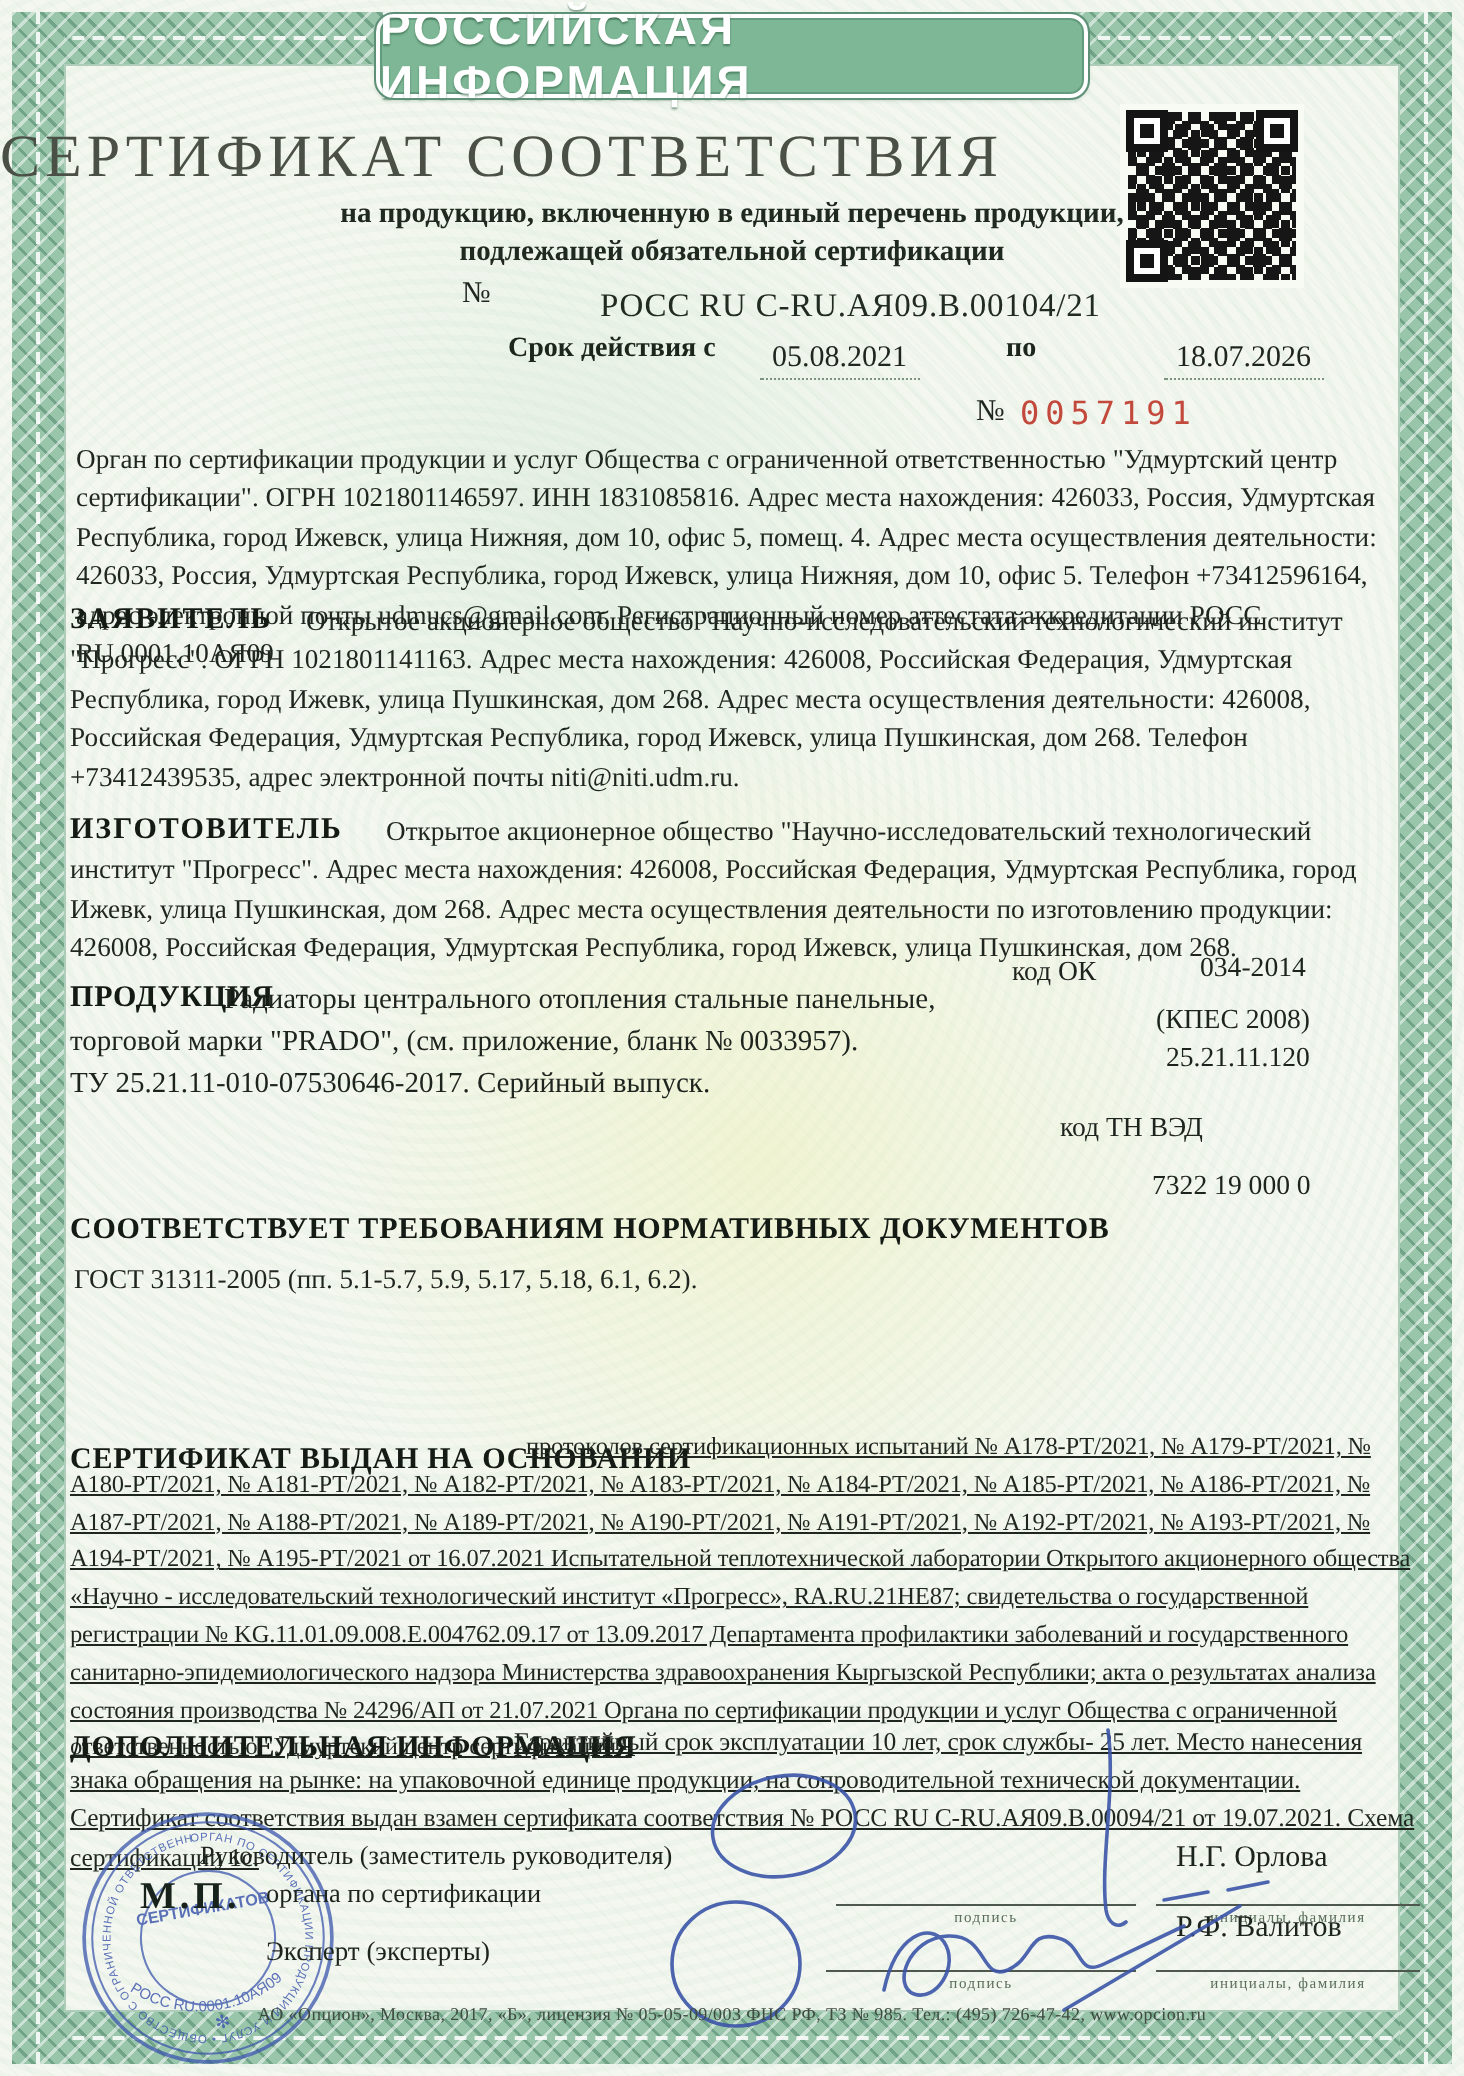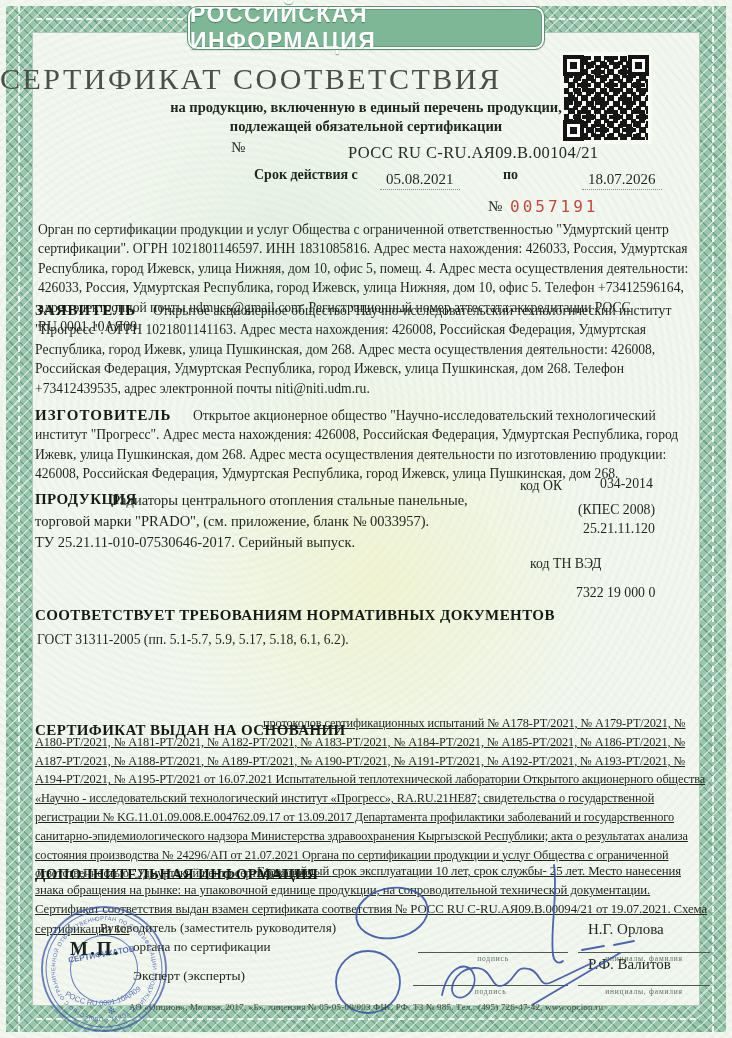--- a/index.html
+++ b/index.html
@@ -89,38 +89,38 @@
     <div class="qr-finder" style="left:3px;top:3px;"></div>
     <div class="qr-finder" style="right:3px;top:3px;"></div>
     <div class="qr-finder" style="left:3px;bottom:3px;"></div>
   </div>
 
   <div class="abs doc-title">СЕРТИФИКАТ СООТВЕТСТВИЯ</div>
   <div class="abs doc-sub" style="top:99px;">на продукцию, включенную в единый перечень продукции,</div>
   <div class="abs doc-sub" style="top:118px;">подлежащей обязательной сертификации</div>
 
   <div class="abs serif15" style="left:231px;top:139px;">№</div>
-  <div class="abs num-val" style="left:300px;top:143px;margin-left:48px;">РОСС RU C-RU.АЯ09.В.00104/21</div>
+  <div class="abs num-val" style="left:300px;top:143px;">РОСС RU C-RU.АЯ09.В.00104/21</div>
 
   <div class="abs lbl-b" style="left:254px;top:167px;">Срок действия с</div>
   <div class="abs date" style="left:380px;top:171px;">05.08.2021</div>
   <div class="abs lbl-b" style="left:503px;top:167px;">по</div>
   <div class="abs date" style="left:582px;top:171px;">18.07.2026</div>
 
   <div class="abs serif15" style="left:488px;top:198px;">№</div>
   <div class="abs red-no" style="left:510px;top:197px;">0057191</div>
   <div class="abs body-t" style="left:38px;top:220px;width:668px;">Орган по сертификации продукции и услуг Общества с ограниченной ответственностью "Удмуртский центр сертификации". ОГРН 1021801146597. ИНН 1831085816. Адрес места нахождения: 426033, Россия, Удмуртская Республика, город Ижевск, улица Нижняя, дом 10, офис 5, помещ. 4. Адрес места осуществления деятельности: 426033, Россия, Удмуртская Республика, город Ижевск, улица Нижняя, дом 10, офис 5. Телефон +73412596164, адрес электронной почты udmucs@gmail.com. Регистрационный номер аттестата аккредитации РОСС RU.0001.10АЯ09</div>
 
   <div class="abs h" style="left:35px;top:302px;letter-spacing:1px;">ЗАЯВИТЕЛЬ</div>
   <div class="abs body-t" style="left:35px;top:301px;width:672px;text-indent:118px;">Открытое акционерное общество "Научно-исследовательский технологический институт "Прогресс". ОГРН 1021801141163. Адрес места нахождения: 426008, Российская Федерация, Удмуртская Республика, город Ижевк, улица Пушкинская, дом 268. Адрес места осуществления деятельности: 426008, Российская Федерация, Удмуртская Республика, город Ижевск, улица Пушкинская, дом 268. Телефон +73412439535, адрес электронной почты niti@niti.udm.ru.</div>
 
   <div class="abs h" style="left:35px;top:407px;letter-spacing:1px;">ИЗГОТОВИТЕЛЬ</div>
   <div class="abs body-t" style="left:35px;top:406px;width:672px;text-indent:158px;">Открытое акционерное общество "Научно-исследовательский технологический институт "Прогресс". Адрес места нахождения: 426008, Российская Федерация, Удмуртская Республика, город Ижевк, улица Пушкинская, дом 268. Адрес места осуществления деятельности по изготовлению продукции: 426008, Российская Федерация, Удмуртская Республика, город Ижевск, улица Пушкинская, дом 268.</div>
 
-  <div class="abs code-t" style="left:520px;top:478px;">код ОК</div>
+  <div class="abs code-t" style="left:506px;top:478px;">код ОК</div>
   <div class="abs code-t" style="left:600px;top:476px;">034-2014</div>
   <div class="abs code-t" style="left:578px;top:502px;">(КПЕС 2008)</div>
   <div class="abs code-t" style="left:583px;top:521px;">25.21.11.120</div>
 
   <div class="abs h" style="left:35px;top:491px;">ПРОДУКЦИЯ</div>
   <div class="abs prod-t" style="left:112px;top:492px;">Радиаторы центрального отопления стальные панельные,</div>
   <div class="abs prod-t" style="left:35px;top:513px;">торговой марки "PRADO", (см. приложение, бланк № 0033957).</div>
   <div class="abs prod-t" style="left:35px;top:534px;">ТУ 25.21.11-010-07530646-2017. Серийный выпуск.</div>
 
   <div class="abs code-t" style="left:530px;top:556px;">код ТН ВЭД</div>

